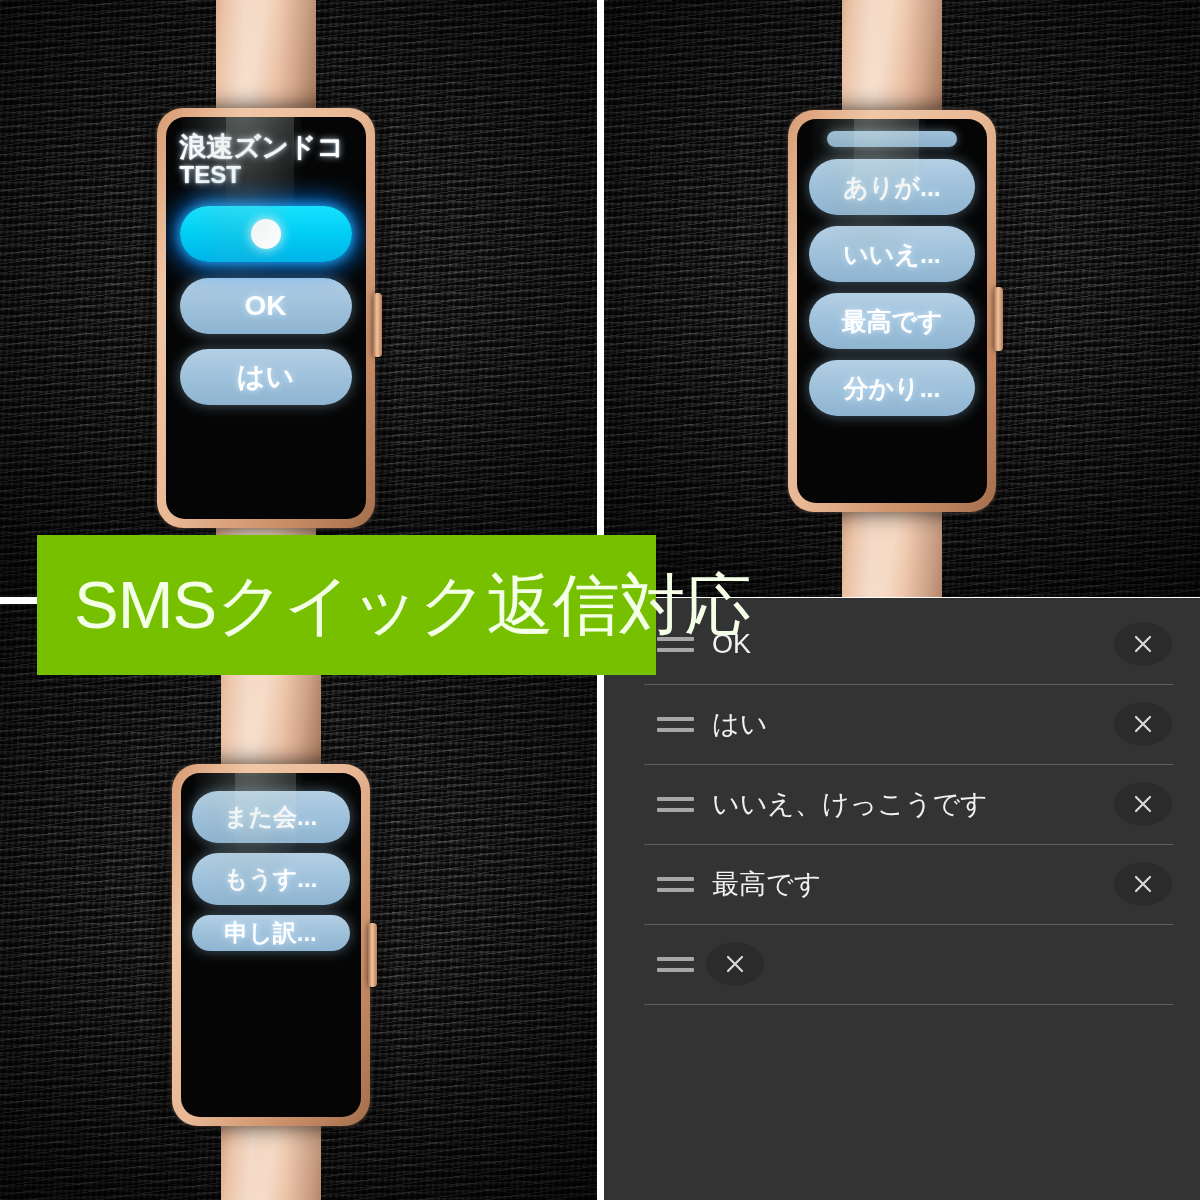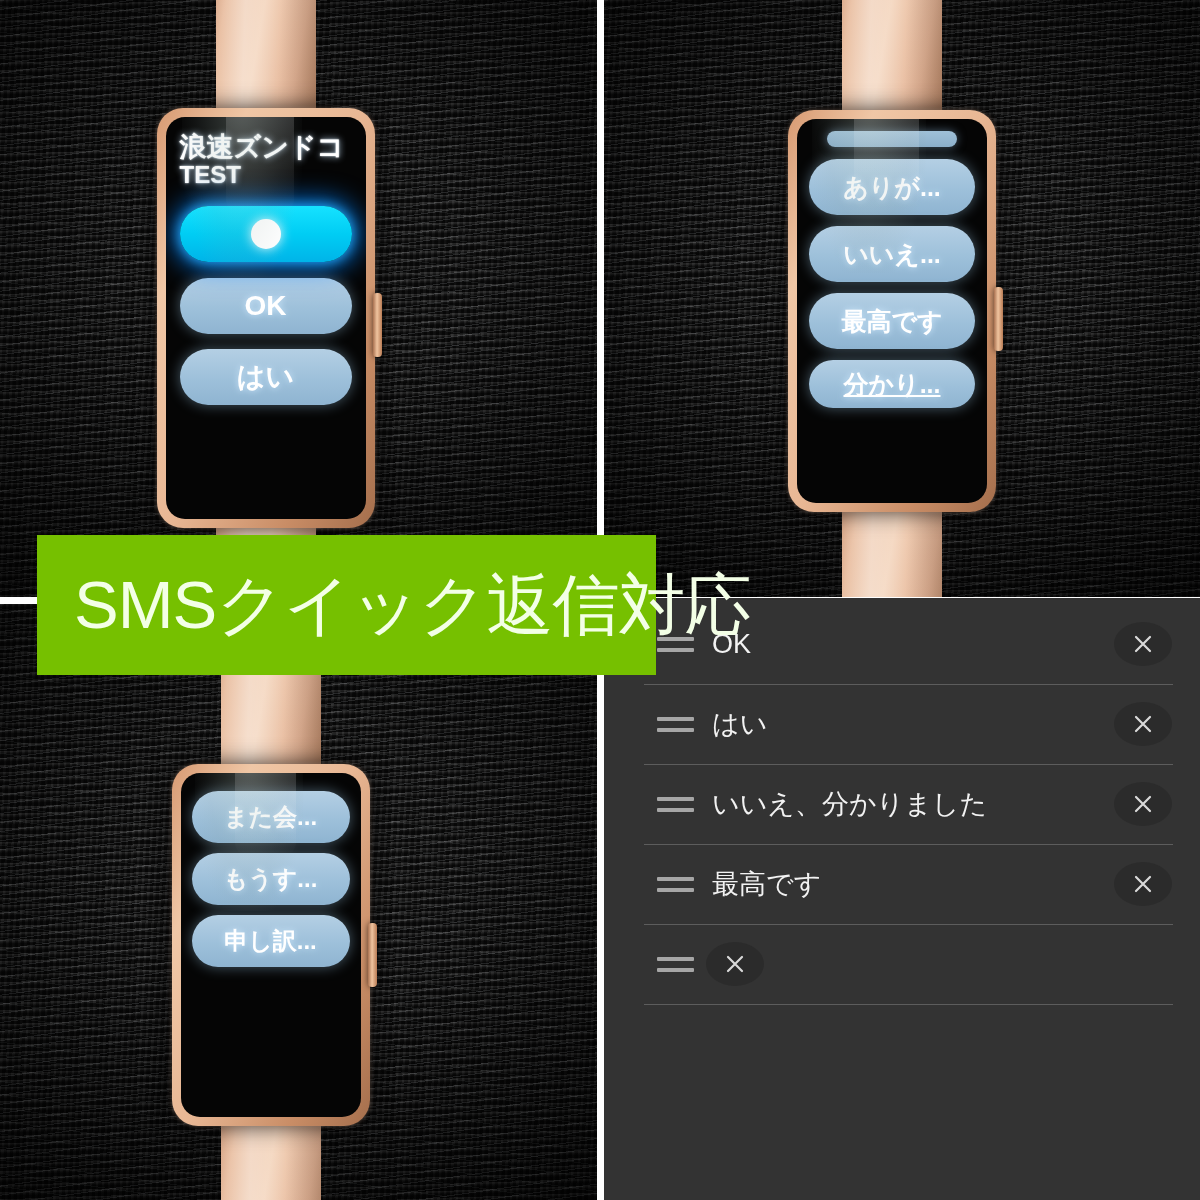--- a/index.html
+++ b/index.html
@@ -306,21 +306,21 @@
         <div class="crown"></div>
         <div class="screen" style="height:360px; padding:12px 12px;">
           <div class="glare"></div>
           <div class="glare2"></div>
 
           <div class="topbar" style="height:16px; width:78%; margin:0 auto;"></div>
 
           <div class="pill" style="margin-top:12px; height:56px; font-size:25px;">ありが...</div>
           <div class="pill" style="margin-top:11px; height:56px; font-size:25px;">いいえ...</div>
           <div class="pill" style="margin-top:11px; height:56px; font-size:25px;">最高です</div>
-          <div class="pill" style="margin-top:11px; height:48px; font-size:25px;text-decoration:underline;">分かり...</div>
+          <div class="pill" style="margin-top:11px; height:56px; font-size:25px;">分かり...</div>
         </div>
       </div>
     </div>
   </div>
 
   <div class="panel" style="left:0px; top:604px; width:597px; height:596px;">
     <div class="fabric"></div>
     <div class="vignette"></div>
 
     <div class="watch-wrap" style="top:160px; left:calc(50% - 28px);">
@@ -331,21 +331,21 @@
           <div class="sheen"></div>
         </div>
       <div class="case" style="width:180px;">
         <div class="crown"></div>
         <div class="screen" style="height:320px; padding:12px 11px;">
           <div class="glare"></div>
           <div class="glare2"></div>
 
           <div class="pill" style="margin-top:6px; height:52px; font-size:24px;">また会...</div>
           <div class="pill" style="margin-top:10px; height:52px; font-size:24px;">もうす...</div>
-          <div class="pill" style="margin-top:10px; height:52px; font-size:24px;">申し訳...</div>
+          <div class="pill" style="margin-top:10px; height:36px; font-size:24px;">申し訳...</div>
         </div>
       </div>
     </div>
   </div>
 
   <div class="listpanel">
     <div class="rows" style="margin-top:6px;">
 
       <div class="row">
         <div class="drag">
@@ -372,21 +372,21 @@
             </svg>
         </div>
       </div>
 
 
       <div class="row">
         <div class="drag">
             <span></span>
             <span></span>
           </div>
-        <div class="row-label">いいえ、分かりました</div>
+        <div class="row-label">いいえ、けっこうです</div>
         <div class="del">
           <svg width="22" height="22" viewBox="0 0 22 22">
               <path d="M4 4 L18 18 M18 4 L4 18" stroke="#d9d9d9" stroke-width="2.2" stroke-linecap="round"></path>
             </svg>
         </div>
       </div>
 
       <div class="row">
         <div class="drag">
             <span></span>

